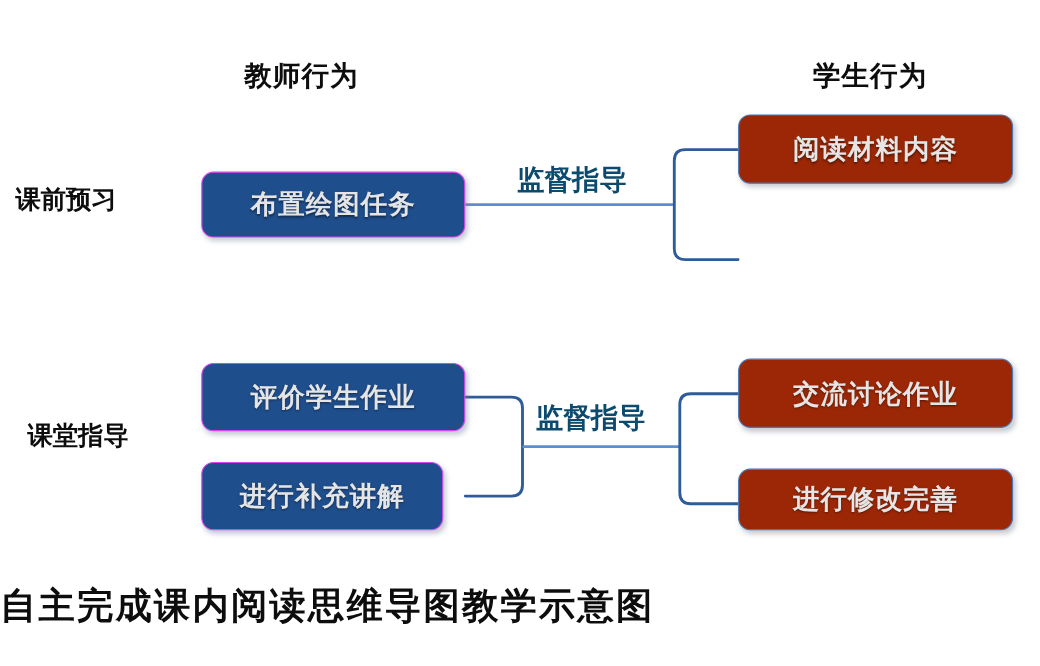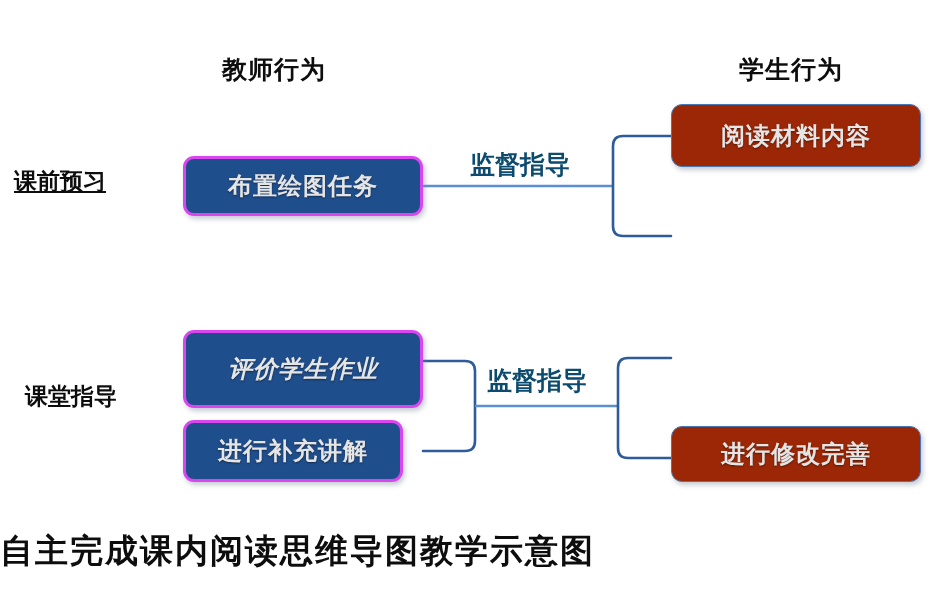--- a/index.html
+++ b/index.html
@@ -34,42 +34,42 @@
 
   
   .row-label {
     position: absolute;
     font-size: 23px;
     font-weight: bold;
     color: #0d0d0d;
     white-space: nowrap;
     line-height: 1;
   }
-  #row-label-0 { left: 14px; top: 170px; text-decoration: underline; }
+  #row-label-0 { left: 14px; top: 170px; }
   #row-label-1 { left: 14px; top: 385px; margin-left: 11px; }
 
   
   .node {
     position: absolute;
     display: flex;
     align-items: center;
     justify-content: center;
     border-radius: 11px;
     box-sizing: border-box;
     font-size: 24px;
     font-weight: bold;
     color: #e5e5e5;
     letter-spacing: 1px;
     white-space: nowrap;
     text-shadow: 0 1px 2px rgba(0,0,0,0.45);
     box-shadow: 2px 3px 5px rgba(120,130,150,0.42);
   }
   .node.teacher {
     background: #1F4E8C;
-    border: 3px solid #d946ef;
+    border: 1px solid #d946ef;
   }
   .node.student {
     background: #9C2706;
     border: 1.5px solid #4A78B4;
   }
 
   
   #wires {
     position: absolute;
     left: 0;
@@ -157,22 +157,23 @@
   <div class="row-label" id="row-label-0">课前预习</div>
 
   <div class="node teacher" style="left:183px; top:156px; width:240px; height:60px;">布置绘图任务</div>
 
   <div class="link-label" id="link-label-0">监督指导</div>
 
   <div class="node student" style="left:671px; top:104px; width:250px; height:63px;">阅读材料内容</div>
 
   <div class="row-label" id="row-label-1">课堂指导</div>
 
-  <div class="node teacher" style="left:183px; top:330px; width:240px; height:78px;font-style:italic;">评价学生作业</div>
+  <div class="node teacher" style="left:183px; top:330px; width:240px; height:62px;">评价学生作业</div>
   <div class="node teacher" style="left:183px; top:420px; width:220px; height:62px;">进行补充讲解</div>
 
   <div class="link-label" id="link-label-1">监督指导</div>
 
+  <div class="node student" style="left:671px; top:326px; width:250px; height:63px;">交流讨论作业</div>
   <div class="node student" style="left:671px; top:426px; width:250px; height:56px;">进行修改完善</div>
 
   <div id="caption">自主完成课内阅读思维导图教学示意图</div>
 
 </div>
 
 </body></html>

